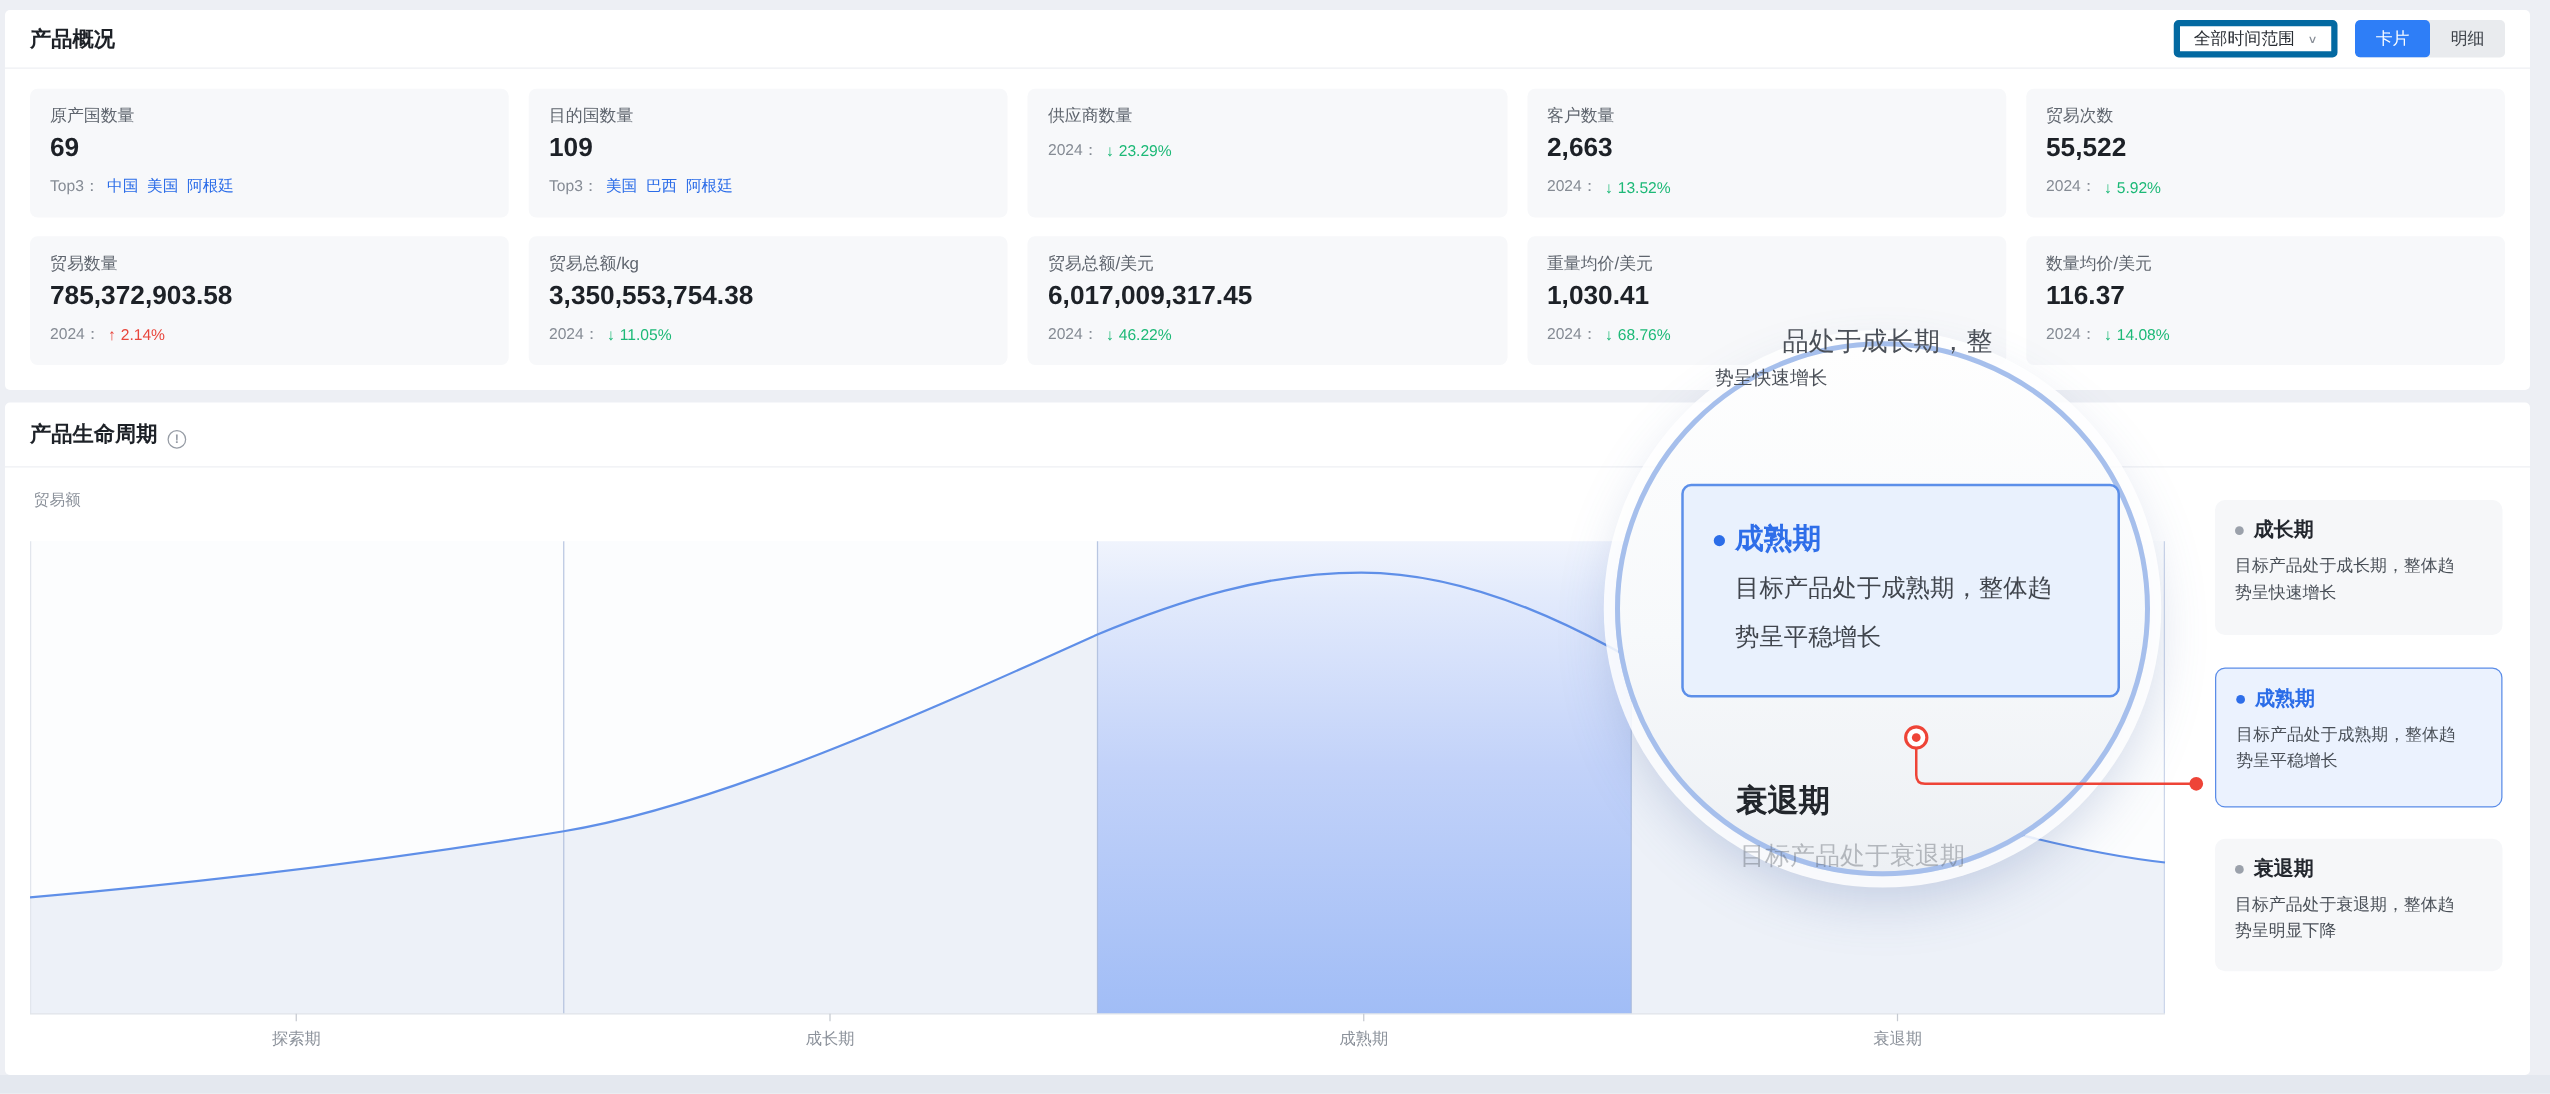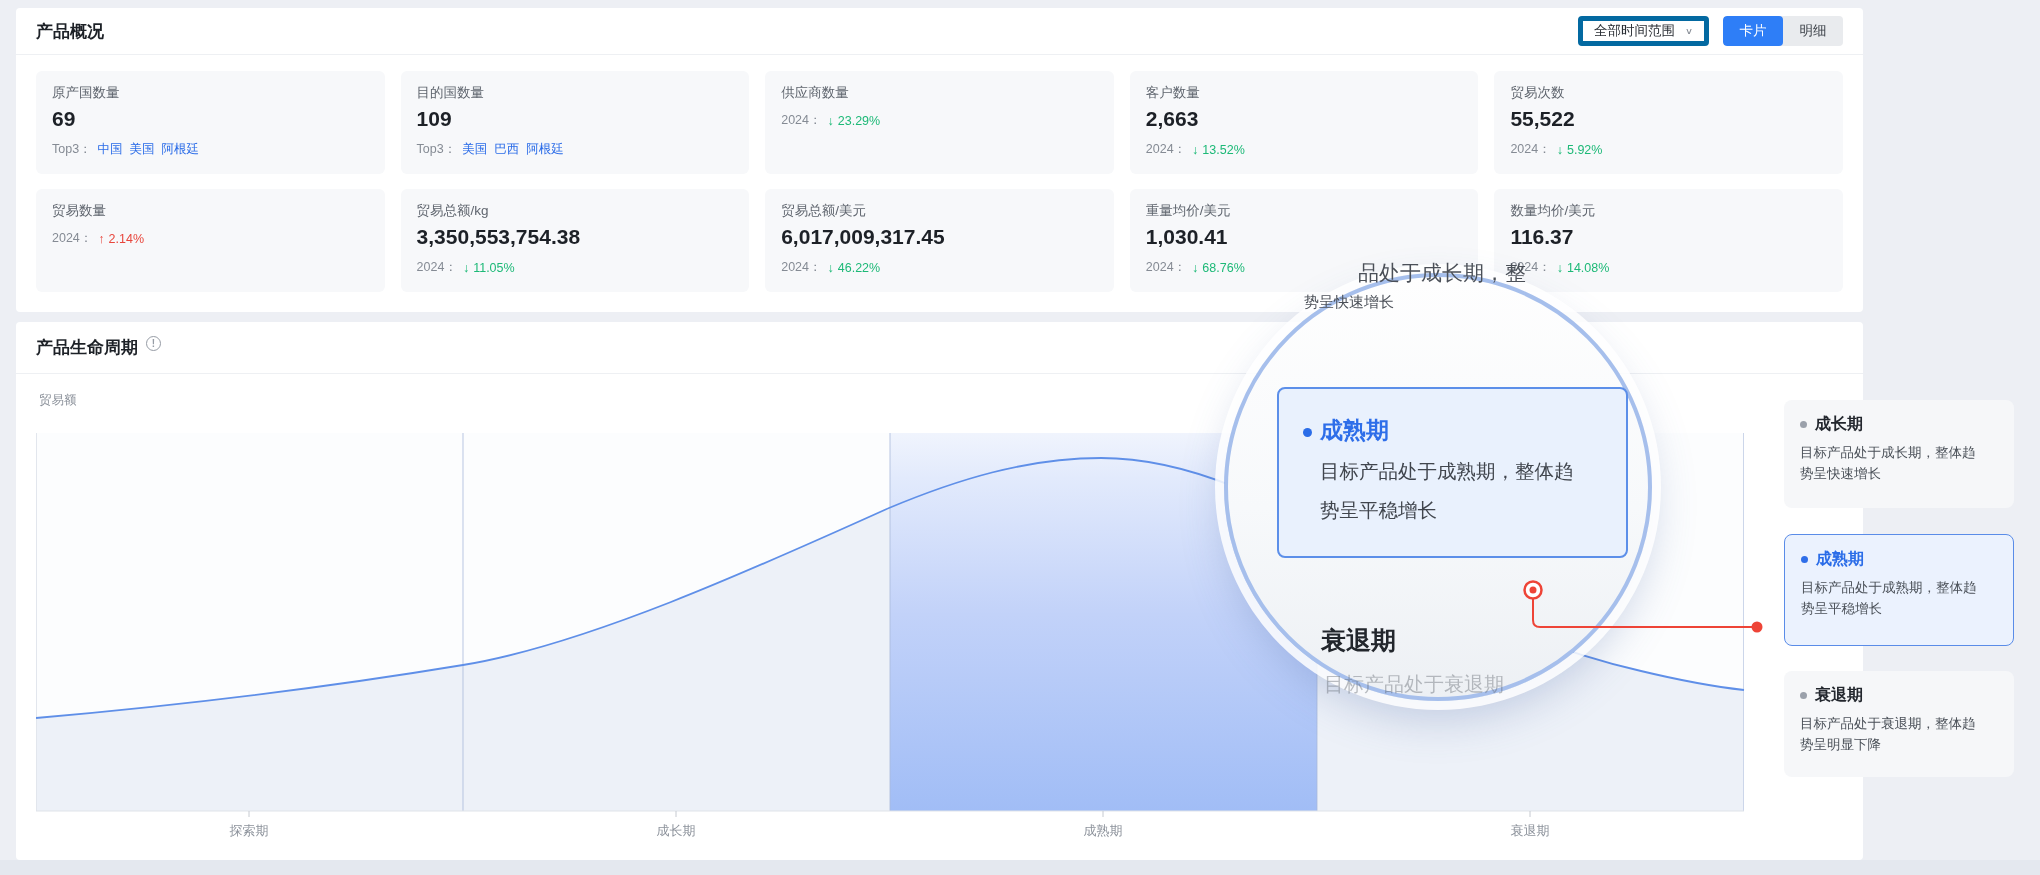--- a/index.html
+++ b/index.html
@@ -4,21 +4,21 @@
 <style>
   * { margin:0; padding:0; box-sizing:border-box; }
   html,body { width:2040px; height:875px; }
   body {
     position:relative;
     background:#edeff4;
     font-family:"Liberation Sans","DejaVu Sans",sans-serif;
     color:#1d2127;
     overflow:hidden;
   }
-  .panel { position:absolute; left:16px; width:1847px; background:#ffffff; border-radius:4px; }
+  .panel { position:absolute; left:4px; width:2020px; background:#ffffff; border-radius:4px; }
   #panel-overview { top:8px; height:304px; }
   #panel-lifecycle { top:322px; height:538px; }
   .bottom-strip { position:absolute; left:0; top:860px; width:2040px; height:15px; background:#e4e8ef; }
 
   
   .panel-header { display:flex; align-items:center; justify-content:space-between; height:46px; padding:0 20px; }
   .panel-title { font-size:17px; font-weight:700; color:#1d2127; }
   .header-divider { height:1px; background:#eef0f3; margin:0 0; }
   .header-right { display:flex; align-items:center; gap:14px; }
   .time-select {
@@ -61,21 +61,21 @@
   .stage-title-row { display:flex; align-items:center; gap:8px; }
   .stage-dot { width:7px; height:7px; border-radius:50%; background:#9ba1ab; }
   .stage-title { font-size:16px; font-weight:700; color:#23272e; }
   .stage-desc { margin-top:8px; width:185px; font-size:13.5px; line-height:20.5px; color:#4a5058; }
   .stage-card.active { background:#ebf2fe; border:1.5px solid #5a8ce8; }
   .stage-card.active .stage-dot { background:#2e6ee9; }
   .stage-card.active .stage-title { color:#2b6de8; }
 
   
   .magnifier {
-    position:absolute; left:1224px; top:273px; width:428px; height:428px; border-radius:50%;
+    position:absolute; left:1292px; top:273px; width:428px; height:428px; border-radius:50%;
     border:4px solid #a6bfec;
     background:linear-gradient(180deg,#fefefe 0%,#f7f9fb 55%,#edf0f4 100%);
     box-shadow:0 0 0 9px rgba(255,255,255,.85), 0 18px 44px rgba(76,104,166,.28);
   }
   .mag-frag-top1 { position:absolute; left:130px; top:-18px; font-size:21px; color:#4b5058; white-space:nowrap; }
   .mag-frag-top2 { position:absolute; left:76px; top:16px; font-size:15px; color:#4b5058; white-space:nowrap; }
   .mag-card { position:absolute; left:49px; top:110px; width:351px; height:171px;
     background:#e9f1fd; border:2px solid #5c8fe9; border-radius:8px; }
   .mag-bullet { position:absolute; left:24px; top:39px; width:9px; height:9px; border-radius:50%; background:#2b6de8; }
   .mag-title { position:absolute; left:41px; top:26px; font-size:23px; font-weight:700; color:#2e6ee9; }
@@ -155,20 +155,21 @@
       <div class="stat-label">贸易次数</div>
       <div class="stat-value">55,522</div>
       <div class="stat-meta">
           <span class="meta-k">2024：</span>
         <span class="yoy" data-trend="down">5.92%</span>
         </div>
     </div>
 
     <div class="stat-card">
       <div class="stat-label">贸易数量</div>
+      <div class="stat-value">785,372,903.58</div>
       <div class="stat-meta">
           <span class="meta-k">2024：</span>
         <span class="yoy" data-trend="up">2.14%</span>
         </div>
     </div>
 
     <div class="stat-card">
       <div class="stat-label">贸易总额/kg</div>
       <div class="stat-value">3,350,553,754.38</div>
       <div class="stat-meta">
@@ -201,21 +202,21 @@
       <div class="stat-meta">
           <span class="meta-k">2024：</span>
         <span class="yoy" data-trend="down">14.08%</span>
         </div>
     </div>
   </div>
 </div>
 
 <div class="panel" id="panel-lifecycle">
   <div class="panel-header" style="height:51px;">
-    <div style="display:flex;align-items:flex-start;">
+    <div style="display:flex;align-items:flex-end;">
       <div class="panel-title">产品生命周期</div>
       <span class="info-icon">!</span>
     </div>
   </div>
   <div class="header-divider"></div>
 
   <div class="y-axis-title">贸易额</div>
 
   <svg id="chart-svg" width="1712" height="430" viewBox="0 0 1712 430">
     <defs>

